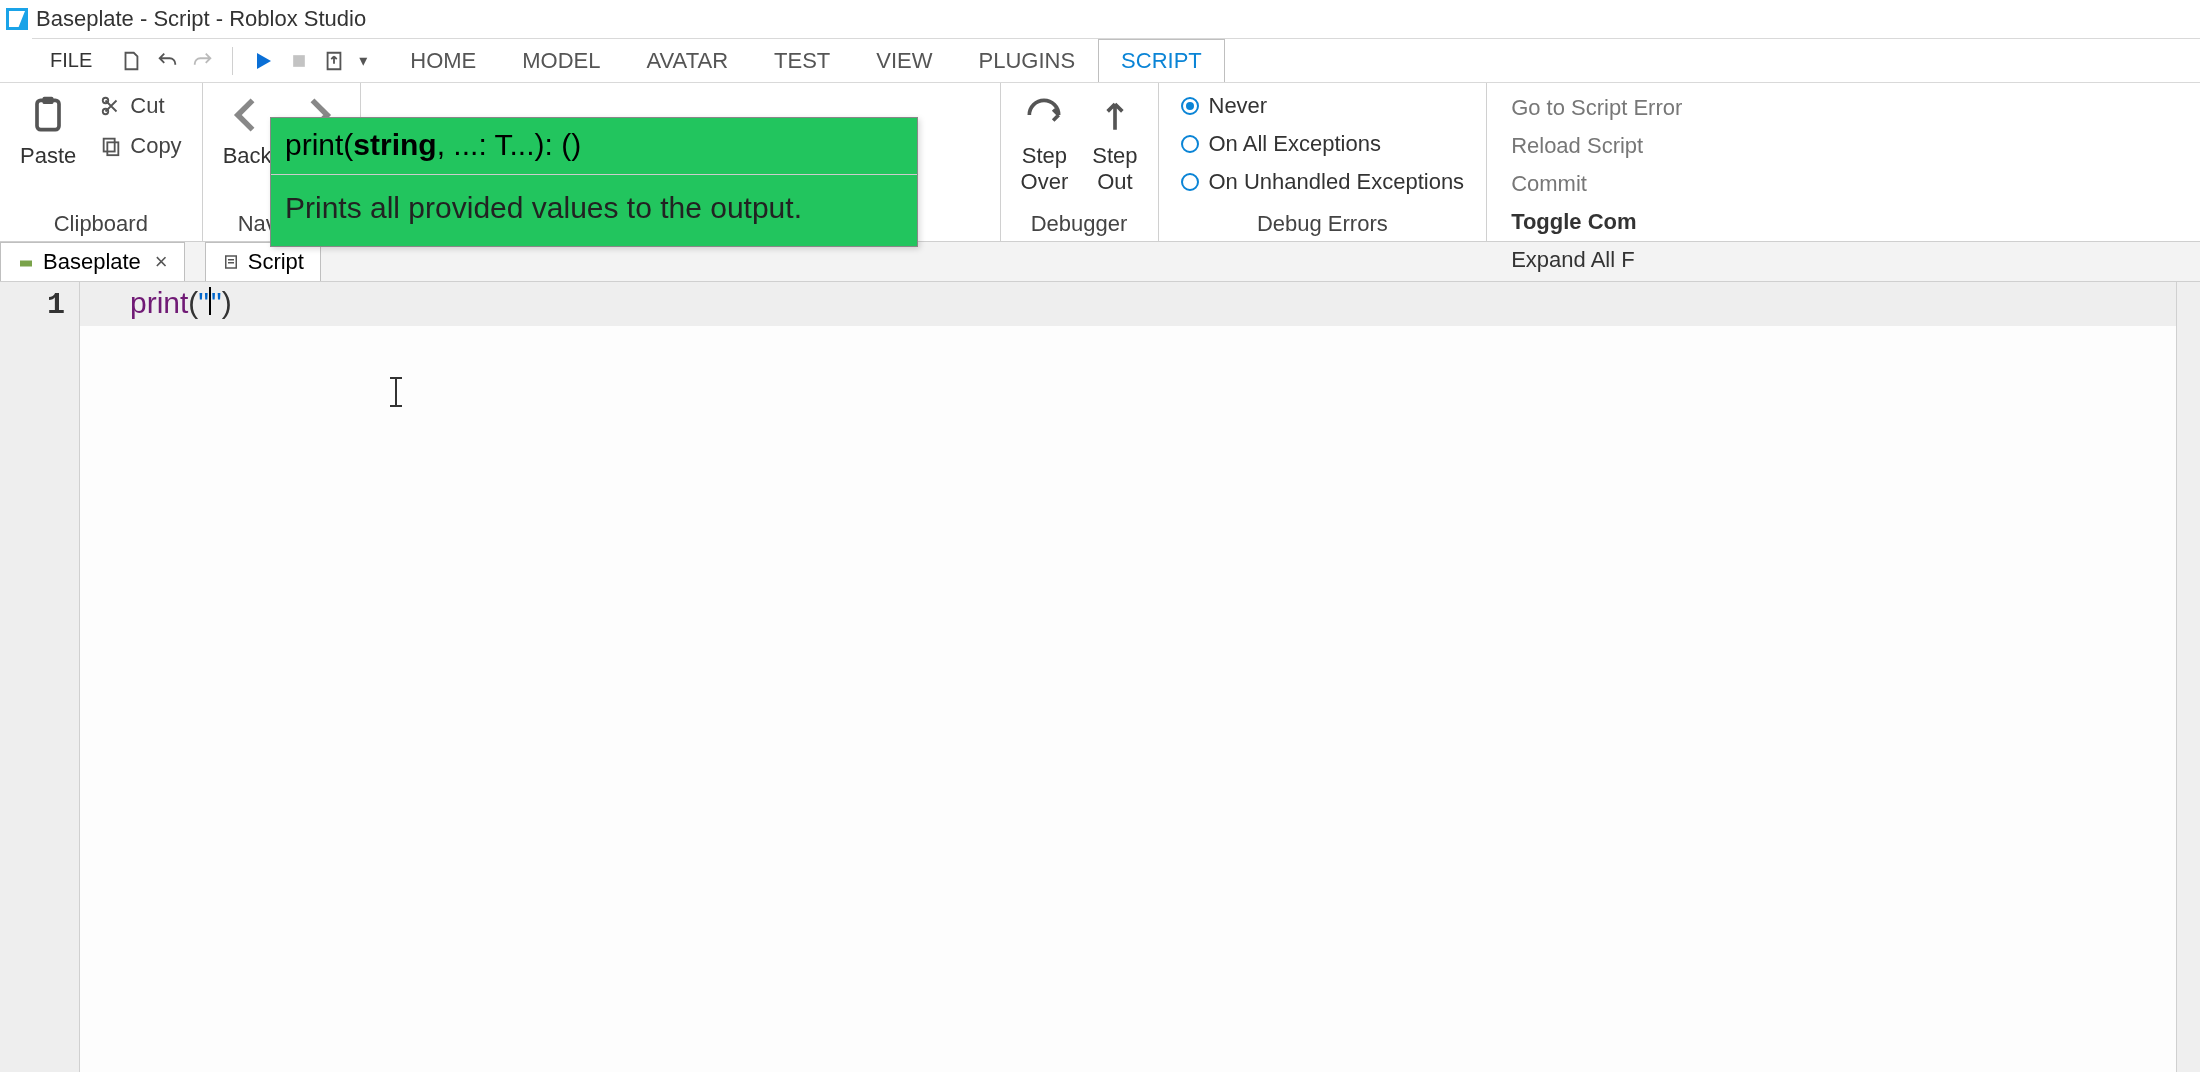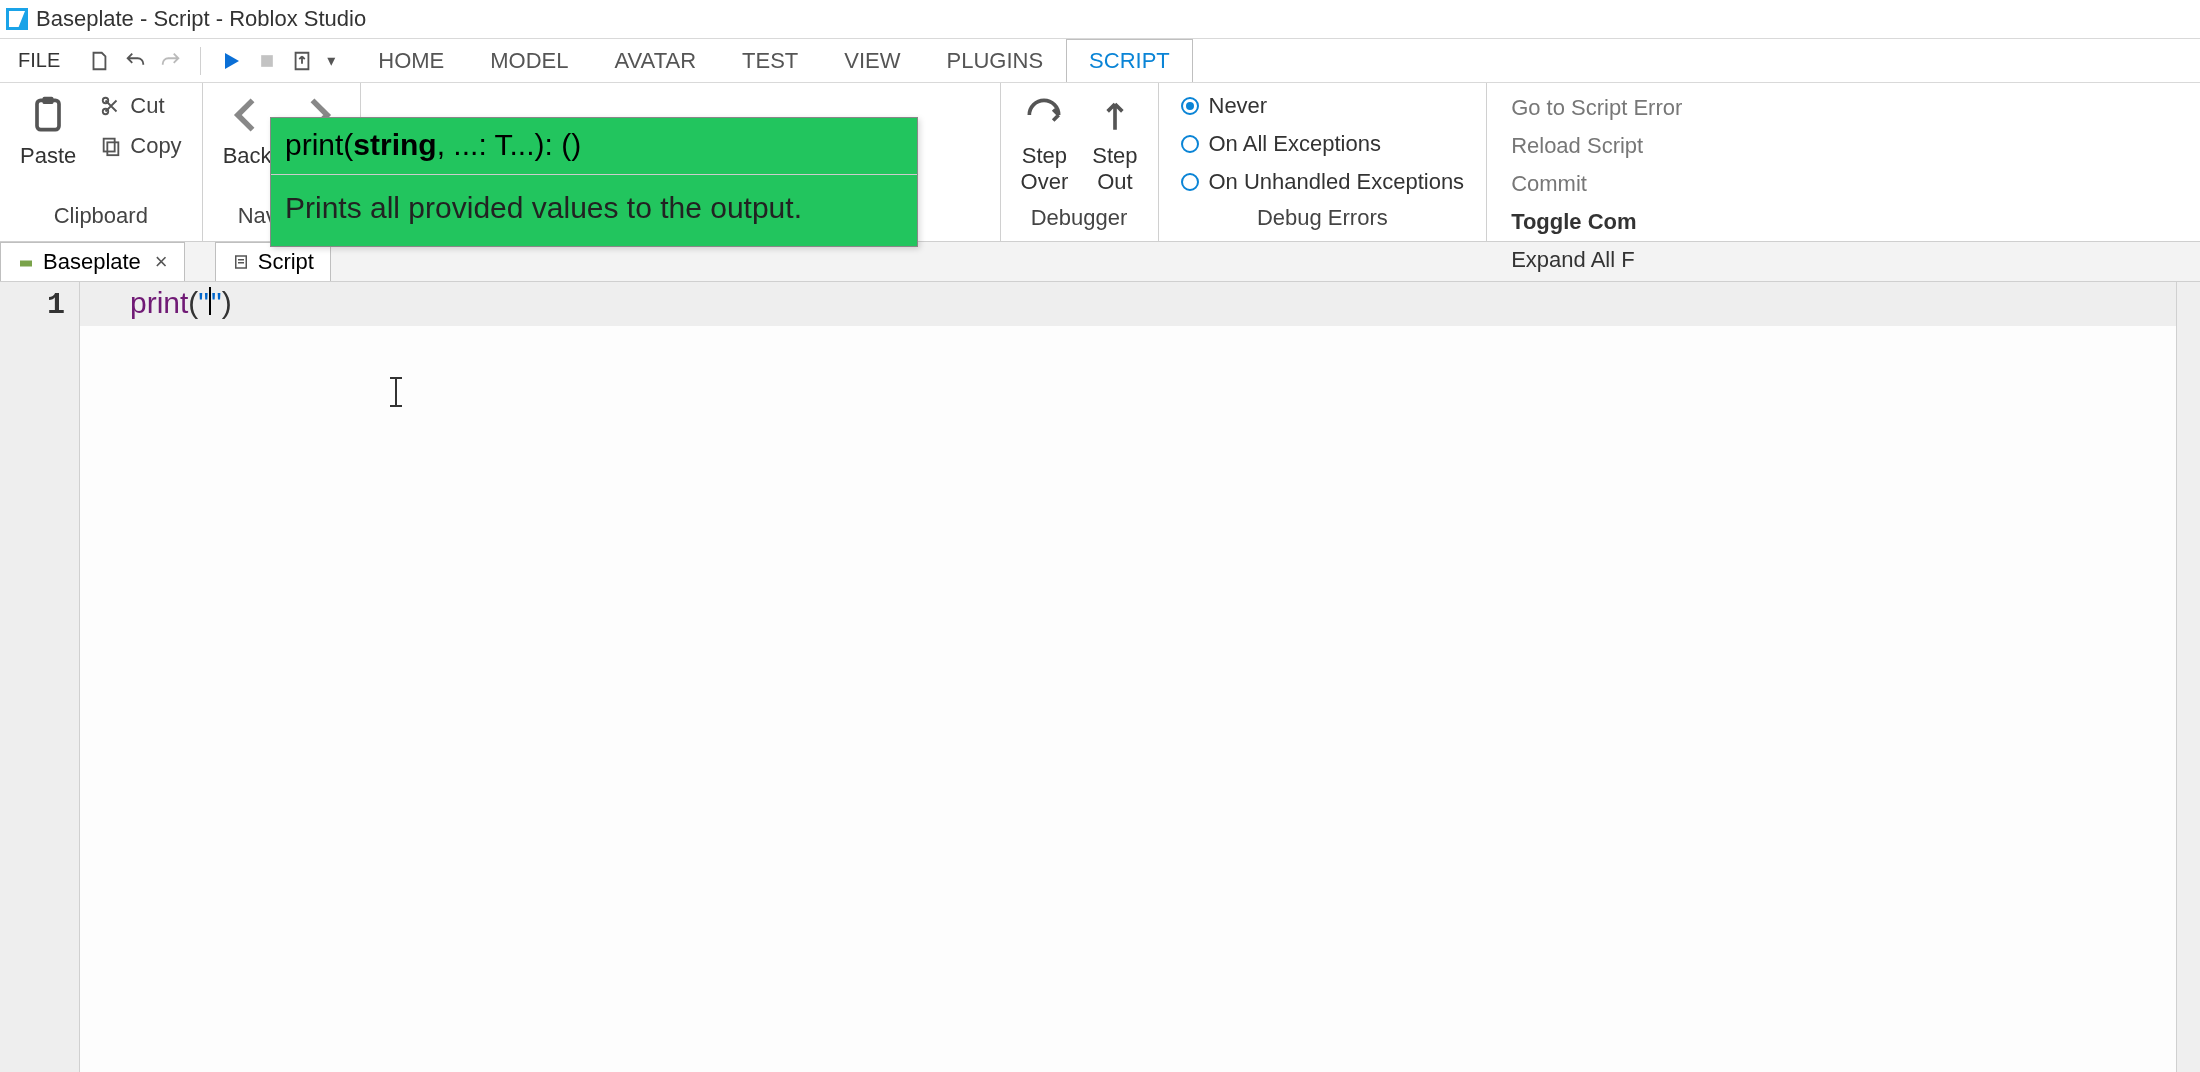--- a/index.html
+++ b/index.html
@@ -5,49 +5,49 @@
   * { box-sizing: border-box; margin: 0; padding: 0; font-family: "Segoe UI", Arial, sans-serif; }
   html, body { width: 2200px; height: 1072px; overflow: hidden; background: #ffffff; }
 
   
   .titlebar { display: flex; align-items: center; height: 38px; padding: 0 6px; background: #ffffff; }
   .app-icon { width: 22px; height: 22px; margin-right: 8px; background: #1aa3e8; position: relative; }
   .app-icon::after { content: ""; position: absolute; left: 3px; top: 3px; width: 16px; height: 16px; background: #fff; clip-path: polygon(0 0,100% 0,60% 100%,0 100%); }
   .titlebar-text { font-size: 22px; color: #333; }
 
   
-  .menubar { display: flex; align-items: center; height: 44px; border-top: 1px solid #d9d9d9; background: #fff; }
+  .menubar { display: flex; align-items: center; height: 44px; border-top: 1px solid #d9d9d9; background: #fff; margin-left: 32px; }
   .file-btn { padding: 0 18px; height: 100%; display:flex; align-items:center; font-size: 20px; color:#333; }
   .qat { display: flex; align-items: center; gap: 14px; padding: 0 10px; }
   .qat-icon, .ribbon-icon { display:flex; align-items:center; justify-content:center; color:#555; }
   .qat-sep { width: 1px; height: 28px; background: #d0d0d0; margin: 0 4px; }
   .tabs { display: flex; align-items: stretch; height: 100%; margin-left: 10px; }
   .tab { padding: 0 22px; display:flex; align-items:center; font-size: 22px; color:#555; border: 1px solid transparent; border-bottom: none; }
   .tab.active { color:#0a84d6; border-color:#bfbfbf; background:#fff; }
 
   
   .ribbon { display: flex; height: 160px; border-top: 1px solid #d9d9d9; border-bottom: 1px solid #cfcfcf; background: #fff; }
   .group { display:flex; flex-direction:column; border-right: 1px solid #d0d0d0; padding: 6px 14px 0 14px; }
   .group-body { flex: 1; display:flex; align-items:flex-start; gap: 12px; }
-  .group-label { text-align:center; font-size: 22px; color:#444; padding: 6px 0 12px; }
+  .group-label { text-align:center; font-size: 22px; color:#444; padding: 6px 0 4px; }
   .big-btn { display:flex; flex-direction:column; align-items:center; gap:6px; font-size:22px; color:#333; padding: 4px 6px; }
   .big-btn svg { width: 44px; height: 44px; }
   .small-row { display:flex; align-items:center; gap:8px; font-size:22px; color:#444; padding: 4px 6px; }
   .small-row svg { width: 22px; height: 22px; }
 
   .radio-row { display:flex; align-items:center; gap:10px; font-size:22px; color:#333; padding: 4px 8px; }
   .radio { width:18px; height:18px; border:2px solid #0a84d6; border-radius:50%; display:inline-block; position:relative; }
   .radio.selected::after { content:""; position:absolute; left:3px; top:3px; width:8px; height:8px; background:#0a84d6; border-radius:50%; }
 
   .action-row { font-size:22px; color:#777; padding: 6px 10px; }
   .action-row.bold { font-weight:600; color:#333; }
 
   
   .doc-tabs { display:flex; align-items:center; height: 40px; background:#f3f3f3; border-bottom:1px solid #cfcfcf; }
-  .doc-tab { display:flex; align-items:center; gap:8px; padding: 0 16px; height:100%; border:1px solid #bfbfbf; border-bottom:none; background:#fff; margin-right: 30px; font-size:22px; }
+  .doc-tab { display:flex; align-items:center; gap:8px; padding: 0 16px; height:100%; border:1px solid #bfbfbf; border-bottom:none; background:#fff; margin-right: 20px; font-size:22px; }
   .doc-tab svg { width:18px; height:18px; }
   .doc-tab .close { font-size:22px; color:#555; margin-left:6px; }
 
   
   .editor-wrap { display:flex; height: calc(1072px - 38px - 44px - 160px - 40px); background:#fdfdfd; }
   .gutter { width: 80px; background:#eeeeee; border-right:1px solid #d0d0d0; }
   .gutter-line { text-align:right; padding: 6px 14px 0 0; font-family: "Consolas","Courier New",monospace; font-size:30px; font-weight:bold; color:#333; }
   .code-col { flex:1; position:relative; }
   .code-line-bg { position:absolute; left:0; right:0; top:0; height:44px; background:#eeeeee; }
   .code { position:relative; font-family:"Consolas","Courier New",monospace; font-size:30px; padding: 4px 0 0 50px; white-space: pre; }

